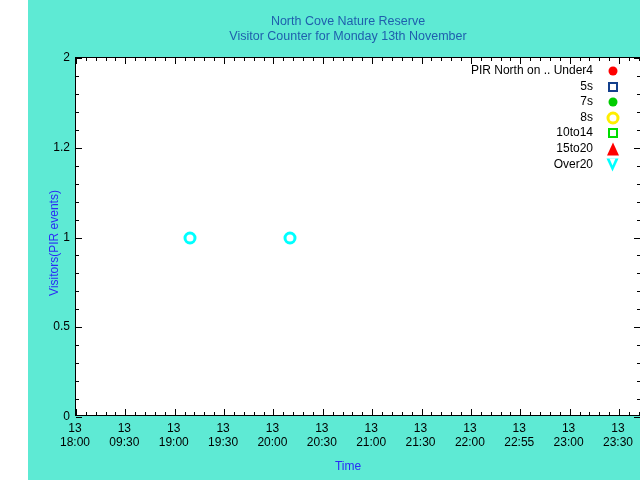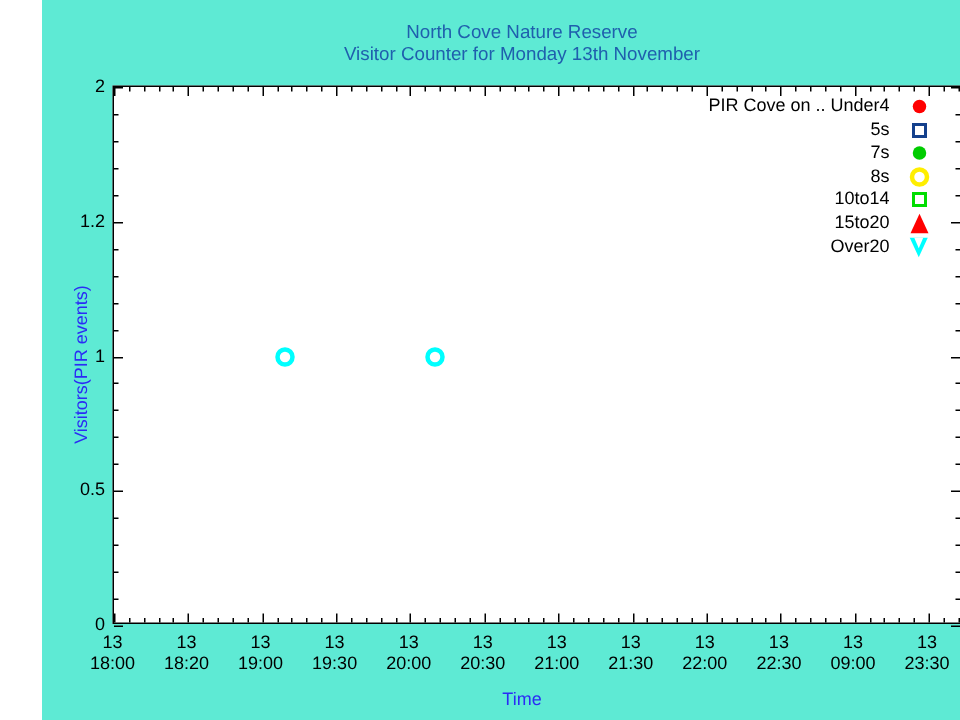--- a/index.html
+++ b/index.html
@@ -195,21 +195,21 @@
       <div class="ylab" style="top: 57px;">2</div>
     </div>
 
   <div class="xlabels-wrap" id="xlabels">
       <div class="xlab" style="left: 47px;">
         <span class="d">13</span>
         <span class="t">18:00</span>
       </div>
       <div class="xlab" style="left: 96.3636px;">
         <span class="d">13</span>
-        <span class="t">18:20</span>
+        <span class="t">09:30</span>
       </div>
       <div class="xlab" style="left: 145.727px;">
         <span class="d">13</span>
         <span class="t">19:00</span>
       </div>
       <div class="xlab" style="left: 195.091px;">
         <span class="d">13</span>
         <span class="t">19:30</span>
       </div>
       <div class="xlab" style="left: 244.455px;">
@@ -227,25 +227,25 @@
       <div class="xlab" style="left: 392.545px;">
         <span class="d">13</span>
         <span class="t">21:30</span>
       </div>
       <div class="xlab" style="left: 441.909px;">
         <span class="d">13</span>
         <span class="t">22:00</span>
       </div>
       <div class="xlab" style="left: 491.273px;">
         <span class="d">13</span>
-        <span class="t">22:30</span>
+        <span class="t">22:55</span>
       </div>
       <div class="xlab" style="left: 540.636px;">
         <span class="d">13</span>
-        <span class="t">09:00</span>
+        <span class="t">23:00</span>
       </div>
       <div class="xlab" style="left: 590px;">
         <span class="d">13</span>
         <span class="t">23:30</span>
       </div>
     </div>
 
   <div id="plot">
     <div id="plot-inner">
         <div class="tick tick-x-major-b" style="left: 0px;"></div>
@@ -406,21 +406,21 @@
         <div class="tick tick-y-minor-r" style="top: 17.95px;"></div>
         <div class="tick tick-y-major-l" style="top: 0px;"></div>
         <div class="tick tick-y-major-r" style="top: 0px;"></div>
         <div class="marker m-circle-open" style="width: 13px; height: 13px; border: 3px solid rgb(0, 255, 255); left: 113.536px; top: 179.5px;"></div>
         <div class="marker m-circle-open" style="width: 13px; height: 13px; border: 3px solid rgb(0, 255, 255); left: 213.909px; top: 179.5px;"></div>
       </div>
   </div>
 
   <div id="legend">
       <div class="legend-row">
-        <div class="legend-label">PIR Cove on ..  Under4</div>
+        <div class="legend-label">PIR North on ..  Under4</div>
         <div class="legend-marker-cell">
           <div class="marker m-circle-fill" style="width: 9px; height: 9px; background: rgb(255, 0, 0); left: 15px; top: 8px;"></div>
         </div>
       </div>
       <div class="legend-row">
         <div class="legend-label">5s</div>
         <div class="legend-marker-cell">
           <div class="marker m-square-open" style="width: 10px; height: 10px; border: 2px solid rgb(20, 64, 140); left: 15px; top: 8px;"></div>
         </div>
       </div>

